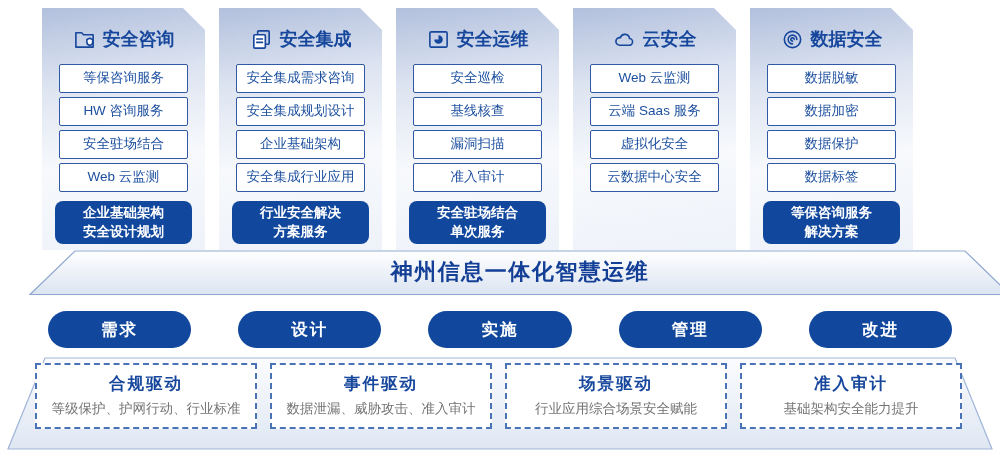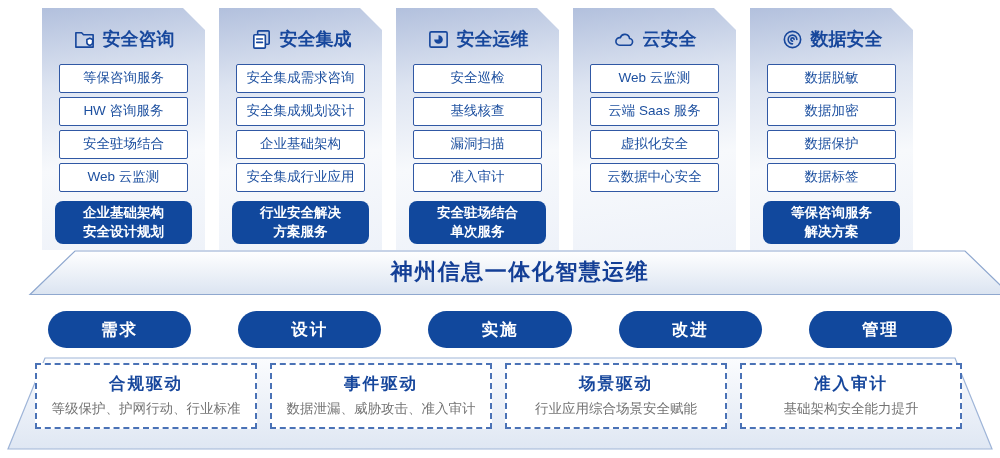--- a/index.html
+++ b/index.html
@@ -158,22 +158,22 @@
       </defs>
       <polygon points="55,1 945,1 990,44.5 10,44.5" fill="url(#bannerGrad)" stroke="#8fa8cf" stroke-width="1.2"></polygon>
     </svg>
     <div class="banner-text">神州信息一体化智慧运维</div>
   </div>
 
   <div class="phases">
     <div class="phase">需求</div>
     <div class="phase">设计</div>
     <div class="phase">实施</div>
+    <div class="phase">管理</div>
     <div class="phase">改进</div>
-    <div class="phase">管理</div>
   </div>
 
   <div class="base">
     <svg width="1000" height="96">
       <defs>
         <linearGradient id="baseGrad" x1="0" y1="0" x2="0" y2="1">
           <stop offset="0" stop-color="#fbfcfe"></stop>
           <stop offset="1" stop-color="#dfe7f3"></stop>
         </linearGradient>
       </defs>

